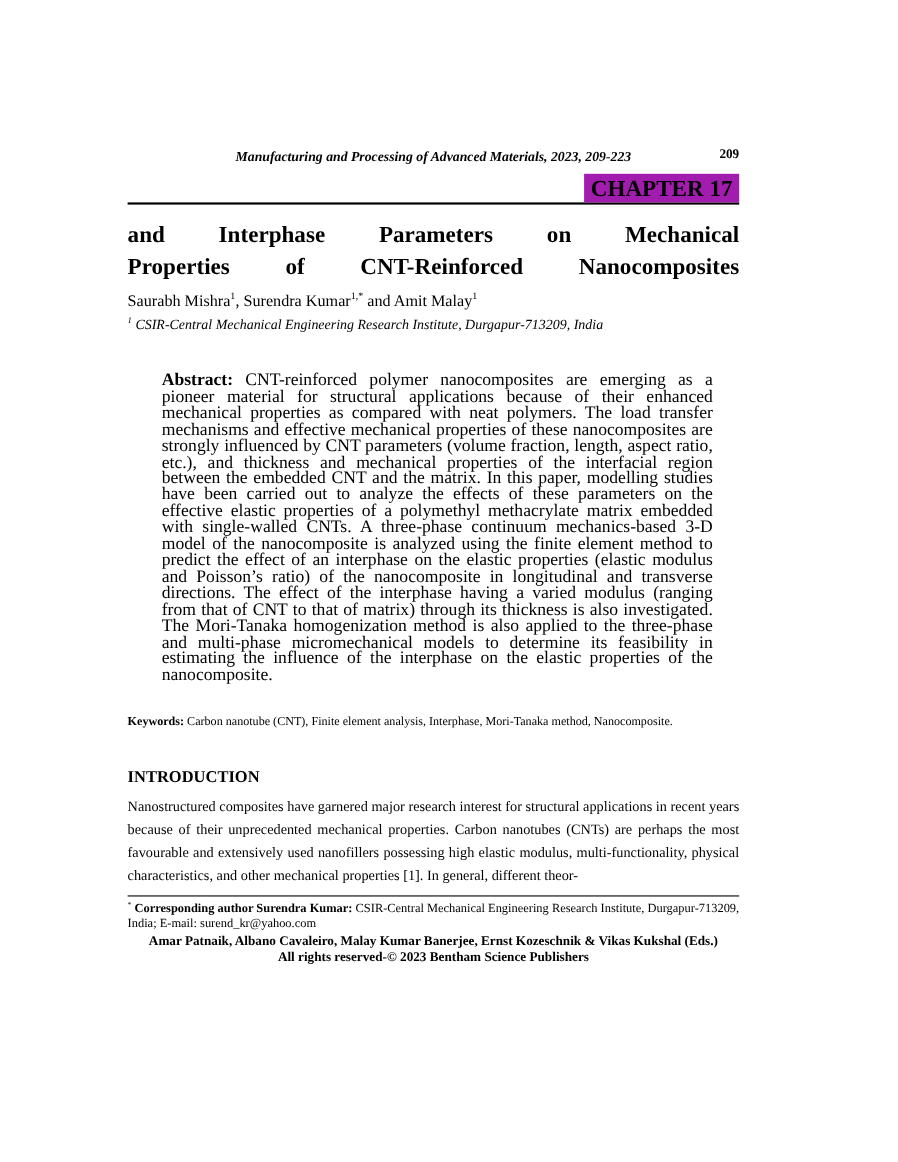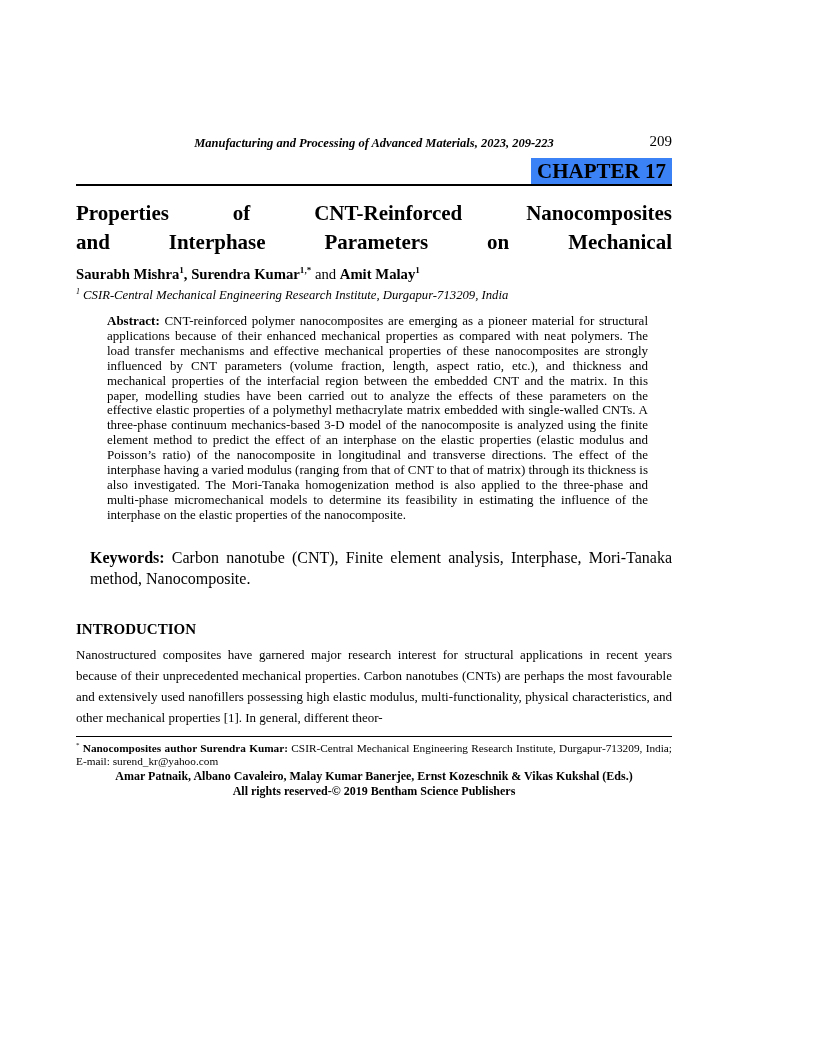--- a/index.html
+++ b/index.html
@@ -8,51 +8,51 @@
     width: 816px;
     height: 1056px;
     font-family: "Liberation Serif", serif;
     color: #000000;
     position: relative;
     overflow: hidden;
   }
   .page {
     width: 816px;
     height: 876px;
-    padding: 133px 144px 0 76px;
+    padding: 133px 144px 0 116px;
     background: #ffffff;
   }
 
   
   .header-row {
     position: relative;
     height: 16px;
     text-align: center;
   }
   .journal-citation {
     font-size: 12.5px;
     font-weight: bold;
     font-style: italic;
   }
   .page-number {
     position: absolute;
     right: 0;
     top: 0;
-    font-size: 15px;
-    font-weight: normal;
+    font-size: 12px;
+    font-weight: bold;
   }
   .chapter-row {
     margin-top: 9px;
     text-align: right;
     border-bottom: 2px solid #000000;
     line-height: 1;
   }
   .chapter-highlight {
     display: inline-block;
-    background: #3b82f6;
+    background: #a21caf;
     font-size: 21px;
     font-weight: bold;
     padding: 3px 6px 2px 6px;
     vertical-align: bottom;
   }
 
   
   .title-block {
     margin-top: 13px;
   }
@@ -63,49 +63,48 @@
     text-align: justify;
     text-align-last: justify;
   }
 
   
   .authors-line {
     margin-top: 8px;
     font-size: 14.7px;
     line-height: 18px;
   }
-  .authors-line .bold { font-weight: bold; }
+  .authors-line .bold { font-weight: normal; }
   sup {
     font-size: 0.62em;
     vertical-align: super;
     line-height: 0;
   }
   .affiliation-line {
     margin-top: 5px;
     font-size: 12.7px;
     font-style: italic;
     line-height: 15px;
   }
 
   
   .abstract-block {
-    margin: 11px 24px 0 31px;
-    font-size: 13px;
+    margin: 36px 24px 0 31px;
+    font-size: 16px;
     line-height: 14.9px;
     text-align: justify;
   }
   .abstract-block .bold { font-weight: bold; }
 
   
   .keywords-block {
     margin-top: 24px;
-    font-size: 16px;
+    font-size: 11px;
     line-height: 21px;
     text-align: justify;
-    margin-left: 14px;
   }
   .keywords-block .bold { font-weight: bold; }
 
   
   .intro-heading {
     margin-top: 30px;
     font-size: 15px;
     font-weight: bold;
     line-height: 21px;
   }
@@ -143,36 +142,36 @@
   <div class="header-row">
     <span class="journal-citation">Manufacturing and Processing of Advanced Materials, 2023, 209-223</span>
     <span class="page-number">209</span>
   </div>
 
   <div class="chapter-row">
     <span class="chapter-highlight">CHAPTER 17</span>
   </div>
 
   <div class="title-block">
+    <div class="title-line">and Interphase Parameters on Mechanical</div>
     <div class="title-line">Properties of CNT-Reinforced Nanocomposites</div>
-    <div class="title-line">and Interphase Parameters on Mechanical</div>
   </div>
 
   <div class="authors-line"><span class="bold">Saurabh Mishra</span><sup class="bold">1</sup><span class="bold">, </span><span class="bold">Surendra Kumar</span><sup class="bold">1,*</sup><span> and </span><span class="bold">Amit Malay</span><sup class="bold">1</sup></div>
 
   <div class="affiliation-line"><sup>1</sup><span> CSIR-Central Mechanical Engineering Research Institute, Durgapur-713209, India</span></div>
 
   <div class="abstract-block"><span class="bold">Abstract:</span><span> CNT-reinforced polymer nanocomposites are emerging as a pioneer material for structural applications because of their enhanced mechanical properties as compared with neat polymers. The load transfer mechanisms and effective mechanical properties of these nanocomposites are strongly influenced by CNT parameters (volume fraction, length, aspect ratio, etc.), and thickness and mechanical properties of the interfacial region between the embedded CNT and the matrix. In this paper, modelling studies have been carried out to analyze the effects of these parameters on the effective elastic properties of a polymethyl methacrylate matrix embedded with single-walled CNTs. A three-phase continuum mechanics-based 3-D model of the nanocomposite is analyzed using the finite element method to predict the effect of an interphase on the elastic properties (elastic modulus and Poisson’s ratio) of the nanocomposite in longitudinal and transverse directions. The effect of the interphase having a varied modulus (ranging from that of CNT to that of matrix) through its thickness is also investigated. The Mori-Tanaka homogenization method is also applied to the three-phase and multi-phase micromechanical models to determine its feasibility in estimating the influence of the interphase on the elastic properties of the nanocomposite.</span></div>
 
   <div class="keywords-block"><span class="bold">Keywords:</span><span> Carbon nanotube (CNT), Finite element analysis, Interphase, Mori-Tanaka method, Nanocomposite.</span></div>
 
   <div class="intro-heading">INTRODUCTION</div>
 
   <div class="intro-paragraph">Nanostructured composites have garnered major research interest for structural applications in recent years because of their unprecedented mechanical properties. Carbon nanotubes (CNTs) are perhaps the most favourable and extensively used nanofillers possessing high elastic modulus, multi-functionality, physical characteristics, and other mechanical properties [1]. In general, different theor-</div>
 
-  <div class="footnote-block"><sup>*</sup><span class="bold"> Nanocomposites author Surendra Kumar:</span><span> CSIR-Central Mechanical Engineering Research Institute, Durgapur-713209, India; E-mail: surend_kr@yahoo.com</span></div>
+  <div class="footnote-block"><sup>*</sup><span class="bold"> Corresponding author Surendra Kumar:</span><span> CSIR-Central Mechanical Engineering Research Institute, Durgapur-713209, India; E-mail: surend_kr@yahoo.com</span></div>
 
   <div class="footer-block">
     <div>Amar Patnaik, Albano Cavaleiro, Malay Kumar Banerjee, Ernst Kozeschnik &amp; Vikas Kukshal (Eds.)</div>
-    <div>All rights reserved-© 2019 Bentham Science Publishers</div>
+    <div>All rights reserved-© 2023 Bentham Science Publishers</div>
   </div>
 
 </div>
 
 </body></html>

